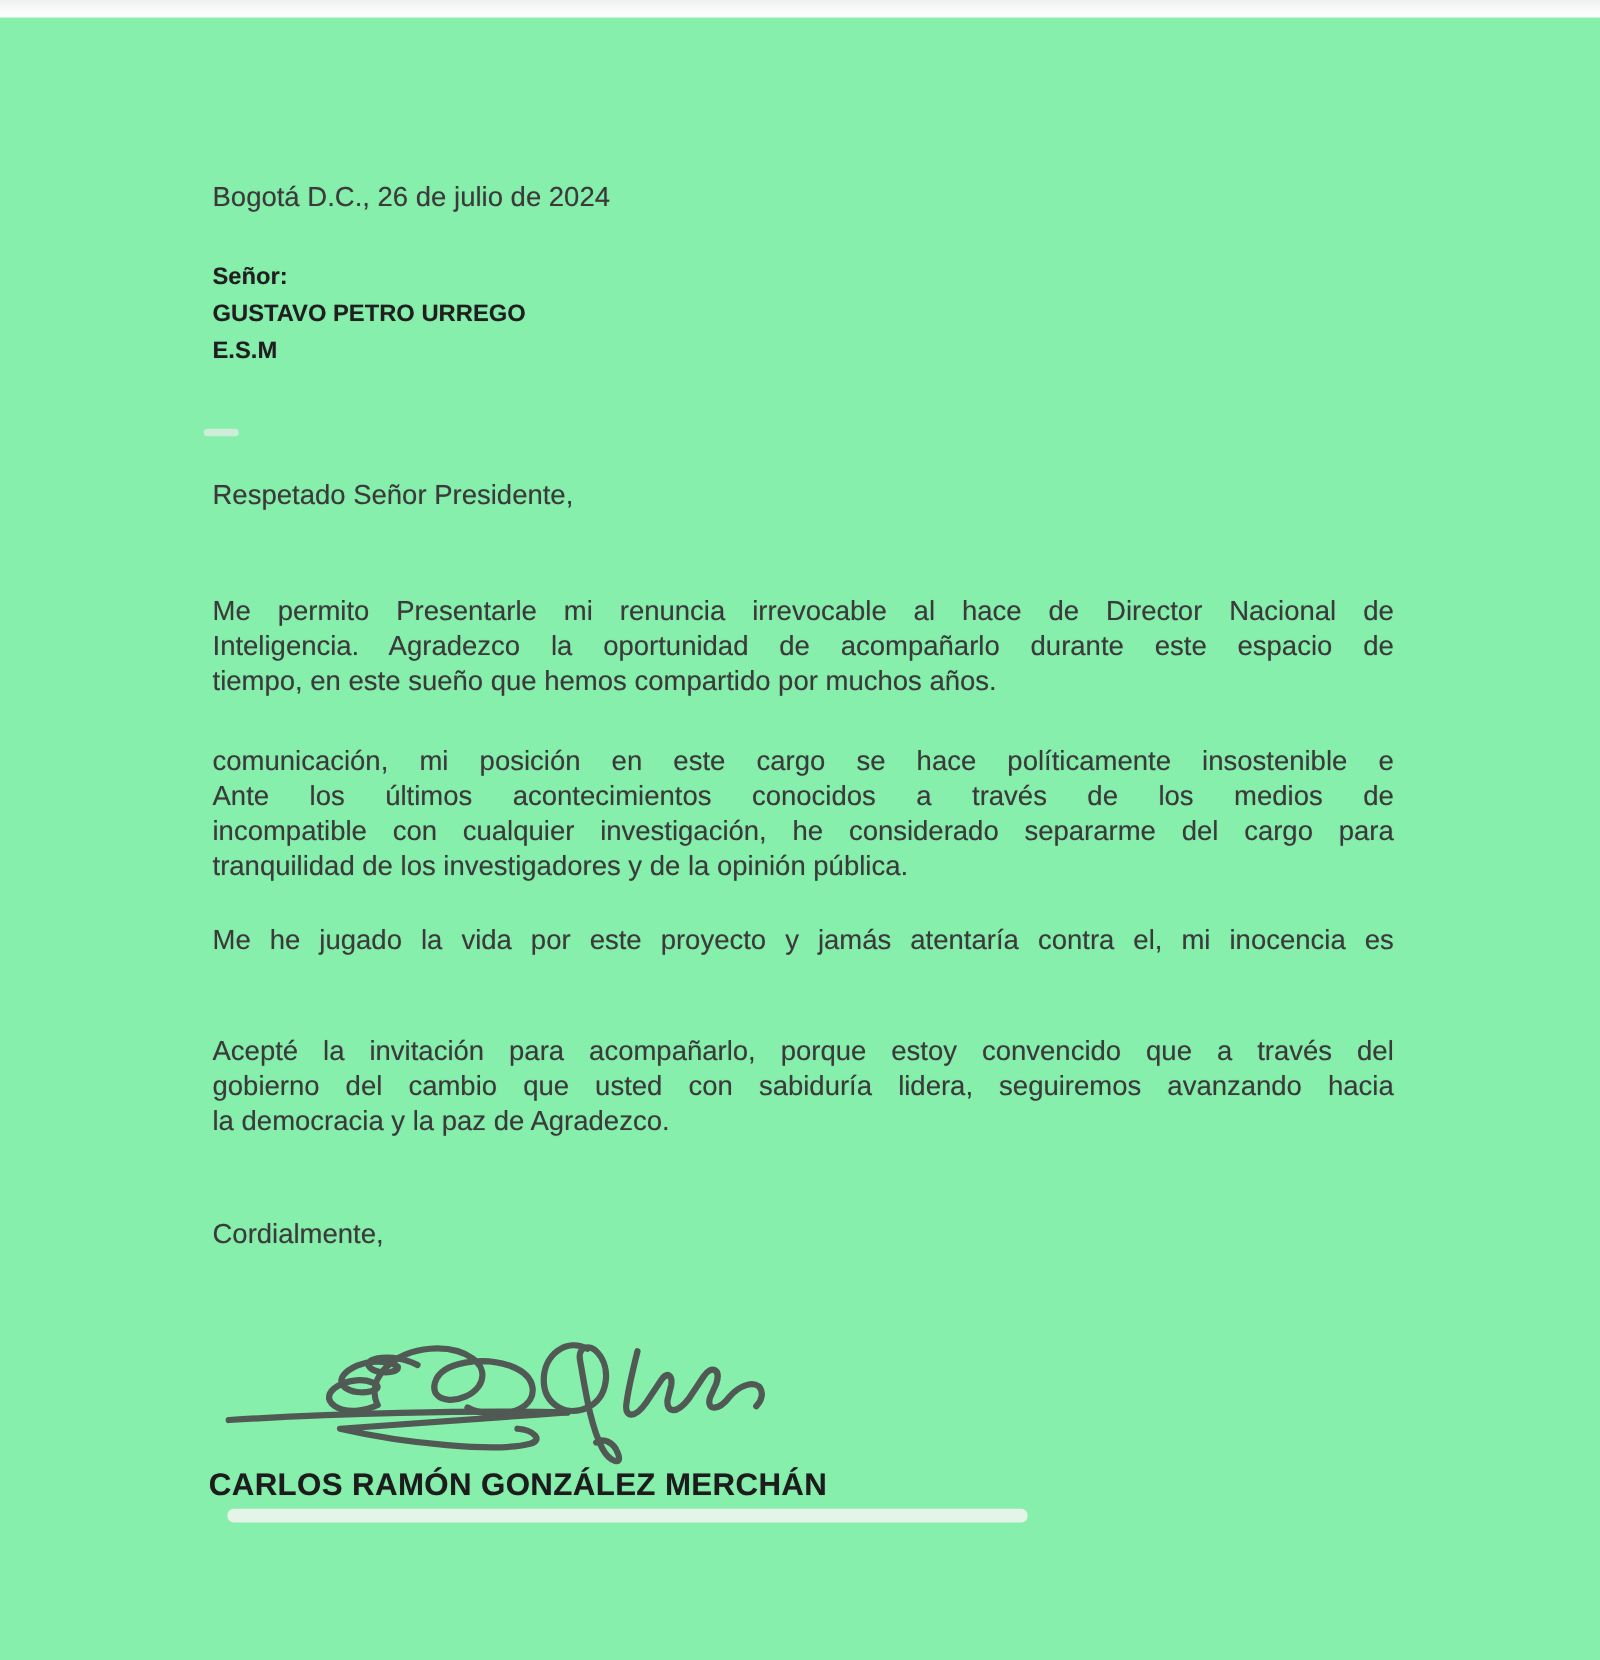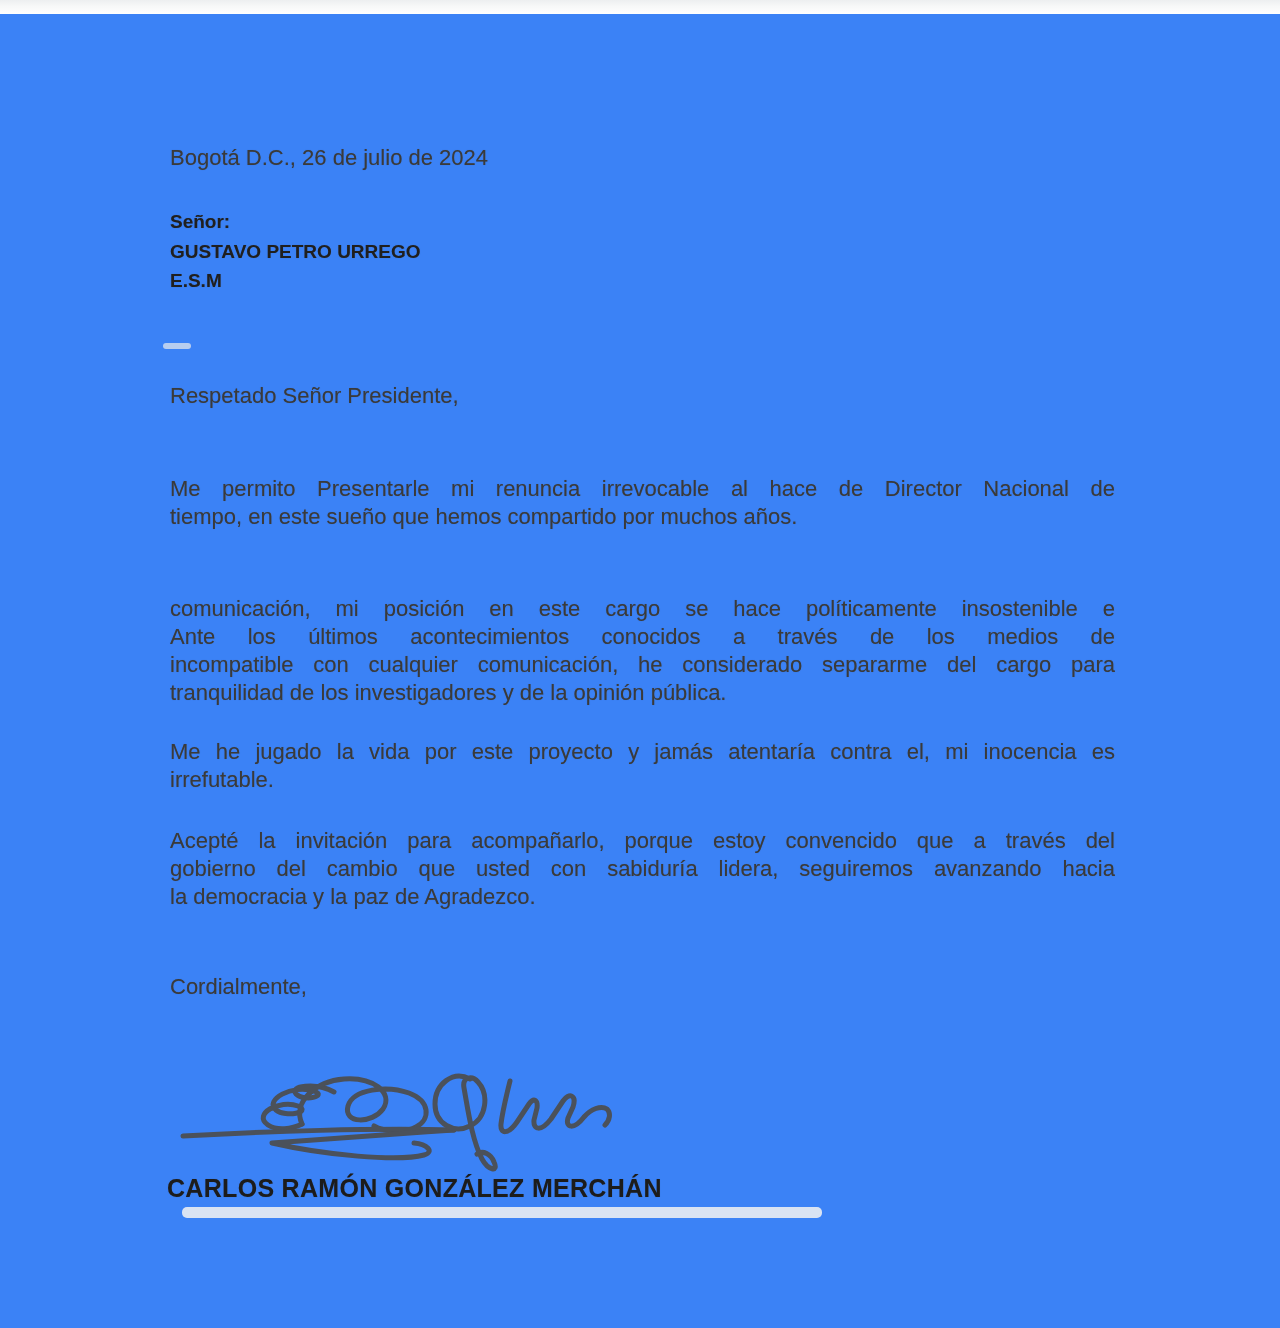--- a/index.html
+++ b/index.html
@@ -4,21 +4,21 @@
 <style>
   html, body {
     margin: 0;
     padding: 0;
     background: #ffffff;
   }
   .page {
     position: relative;
     width: 1280px;
     height: 1328px;
-    background: #3b82f6;
+    background: #86efac;
     overflow: hidden;
     font-family: "Liberation Sans", "DejaVu Sans", sans-serif;
     color: #3a3a3a;
   }
   
   .scan-top {
     position: absolute;
     top: 0; left: 0;
     width: 100%;
     height: 14px;
@@ -113,31 +113,31 @@
     <div>GUSTAVO PETRO URREGO</div>
     <div>E.S.M</div>
   </div>
 
   <div class="scan-dash"></div>
 
   <div class="block body-text" id="greeting">Respetado Señor Presidente,</div>
 
   <div class="block" id="para-1">
       <div class="tline just">Me permito Presentarle mi renuncia irrevocable al hace de Director Nacional de</div>
+      <div class="tline just">Inteligencia. Agradezco la oportunidad de acompañarlo durante este espacio de</div>
       <div class="tline last">tiempo, en este sueño que hemos compartido por muchos años.</div>
     </div>
   <div class="block" id="para-2">
       <div class="tline just">comunicación, mi posición en este cargo se hace políticamente insostenible e</div>
       <div class="tline just">Ante los últimos acontecimientos conocidos a través de los medios de</div>
-      <div class="tline just">incompatible con cualquier comunicación, he considerado separarme del cargo para</div>
+      <div class="tline just">incompatible con cualquier investigación, he considerado separarme del cargo para</div>
       <div class="tline last">tranquilidad de los investigadores y de la opinión pública.</div>
     </div>
   <div class="block" id="para-3">
       <div class="tline just">Me he jugado la vida por este proyecto y jamás atentaría contra el, mi inocencia es</div>
-      <div class="tline last">irrefutable.</div>
     </div>
   <div class="block" id="para-4">
       <div class="tline just">Acepté la invitación para acompañarlo, porque estoy convencido que a través del</div>
       <div class="tline just">gobierno del cambio que usted con sabiduría lidera, seguiremos avanzando hacia</div>
       <div class="tline last">la democracia y la paz de Agradezco.</div>
     </div>
 
   <div class="block body-text" id="closing">Cordialmente,</div>
 
   <div id="signature-wrap">

